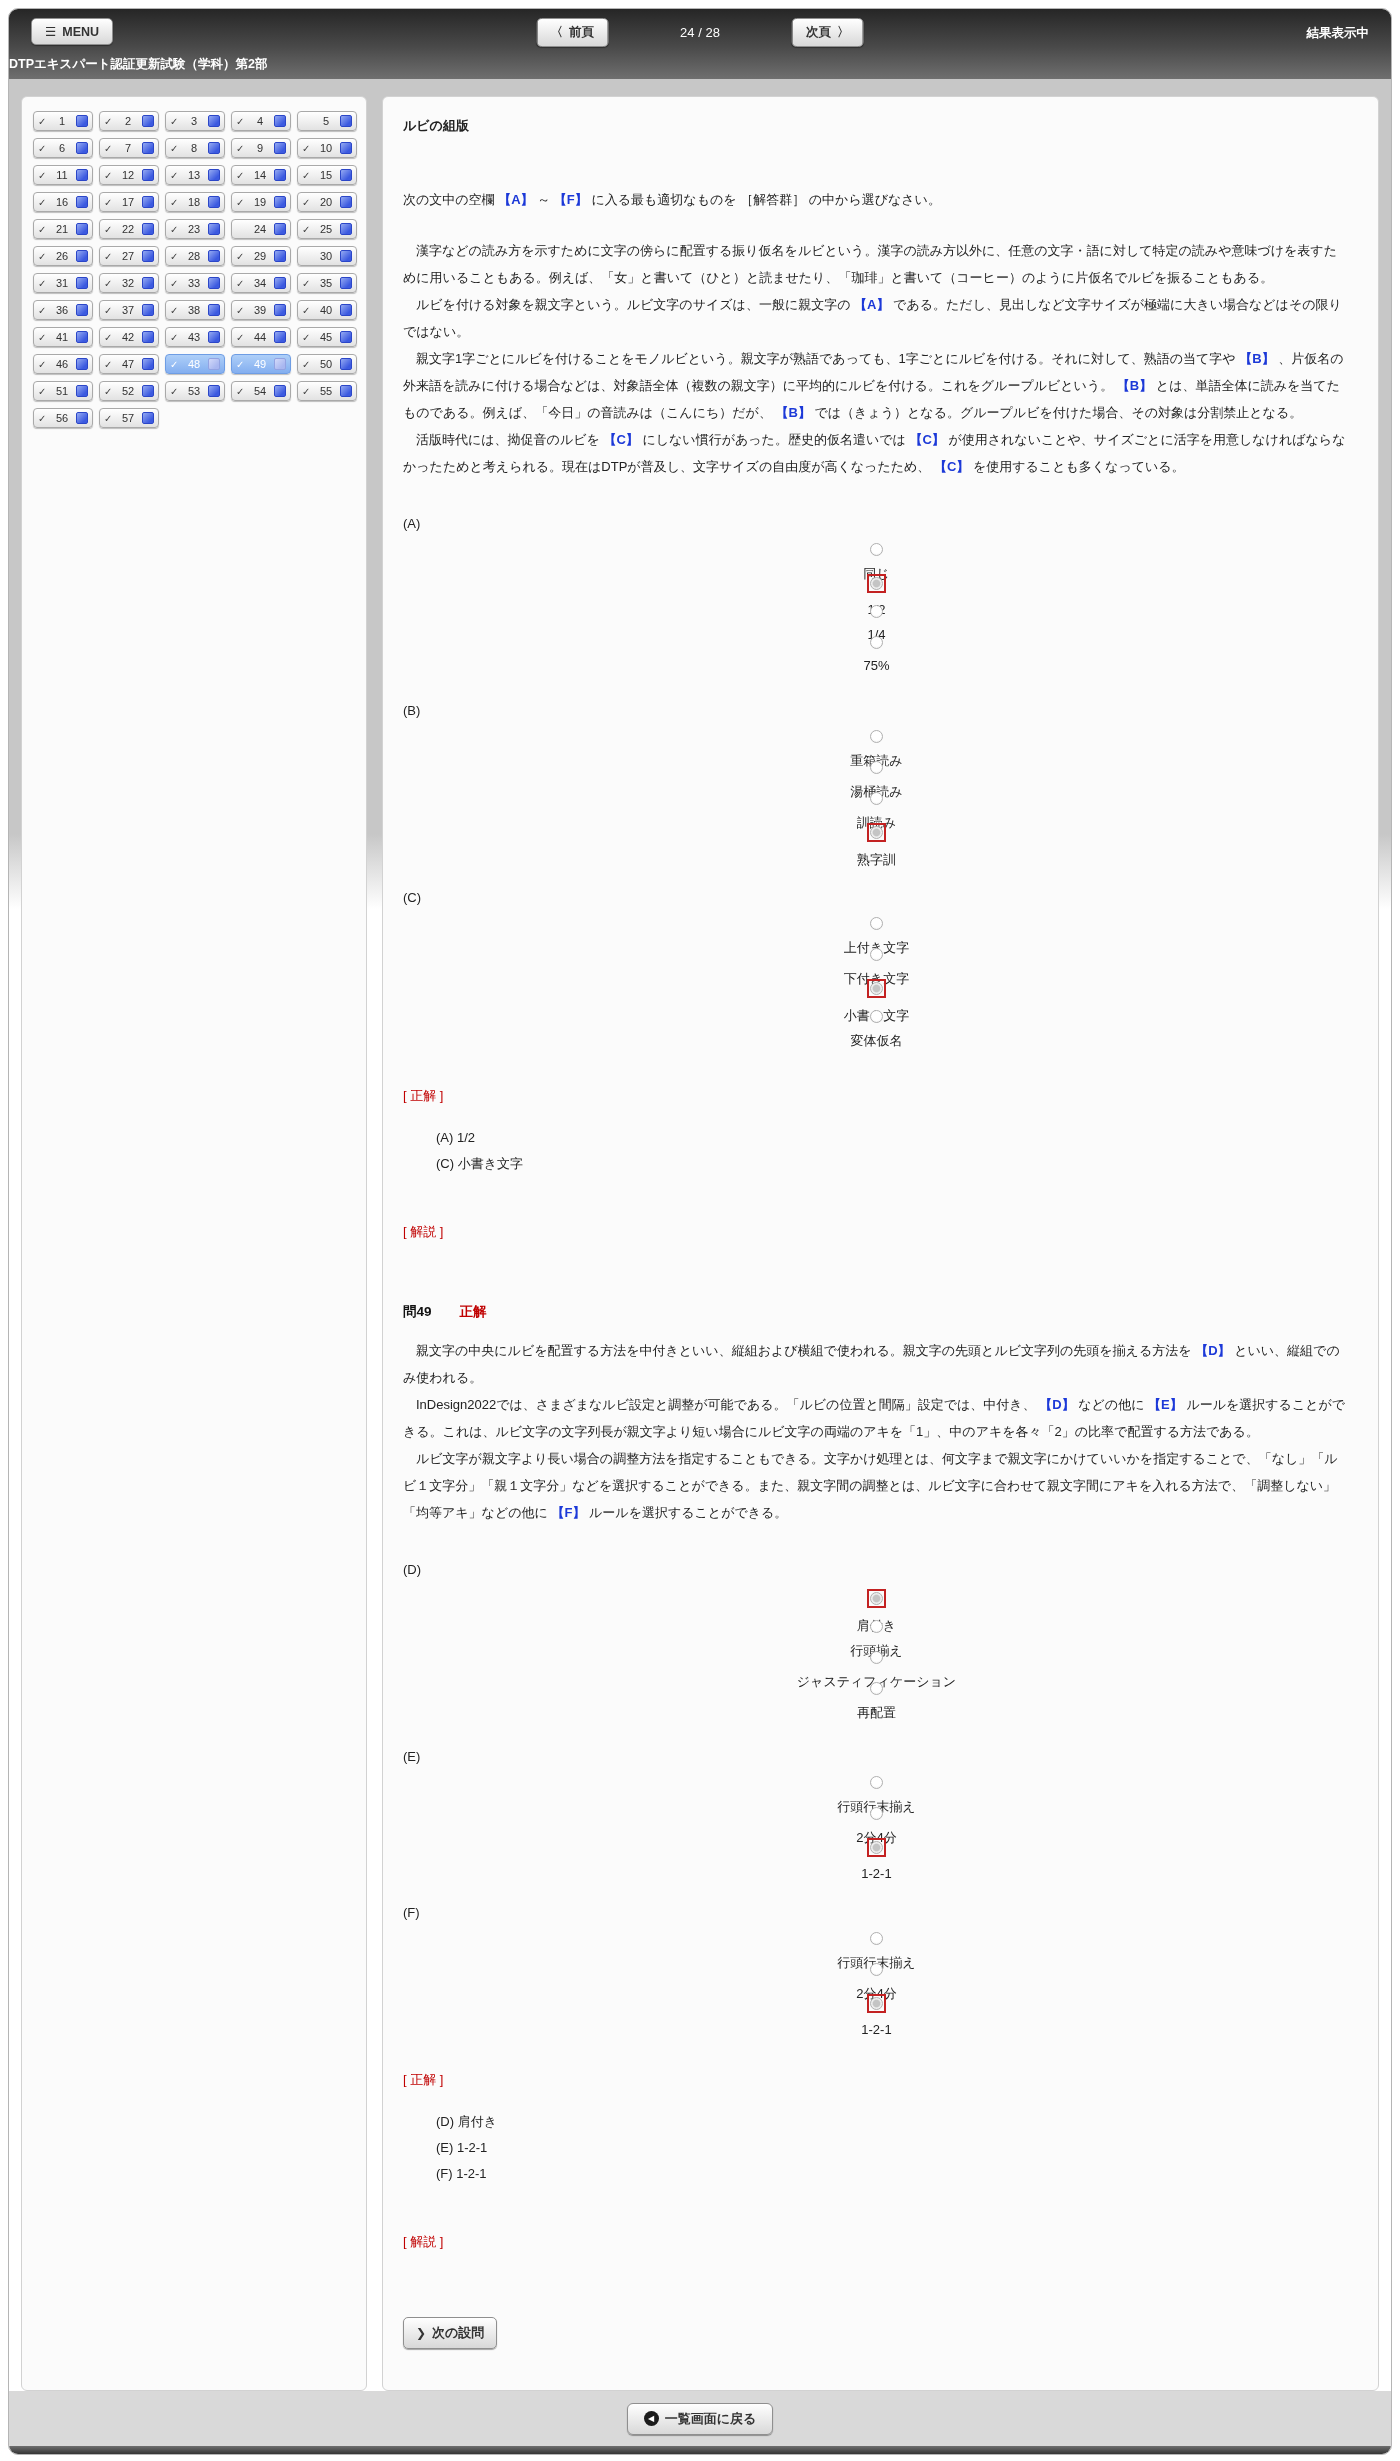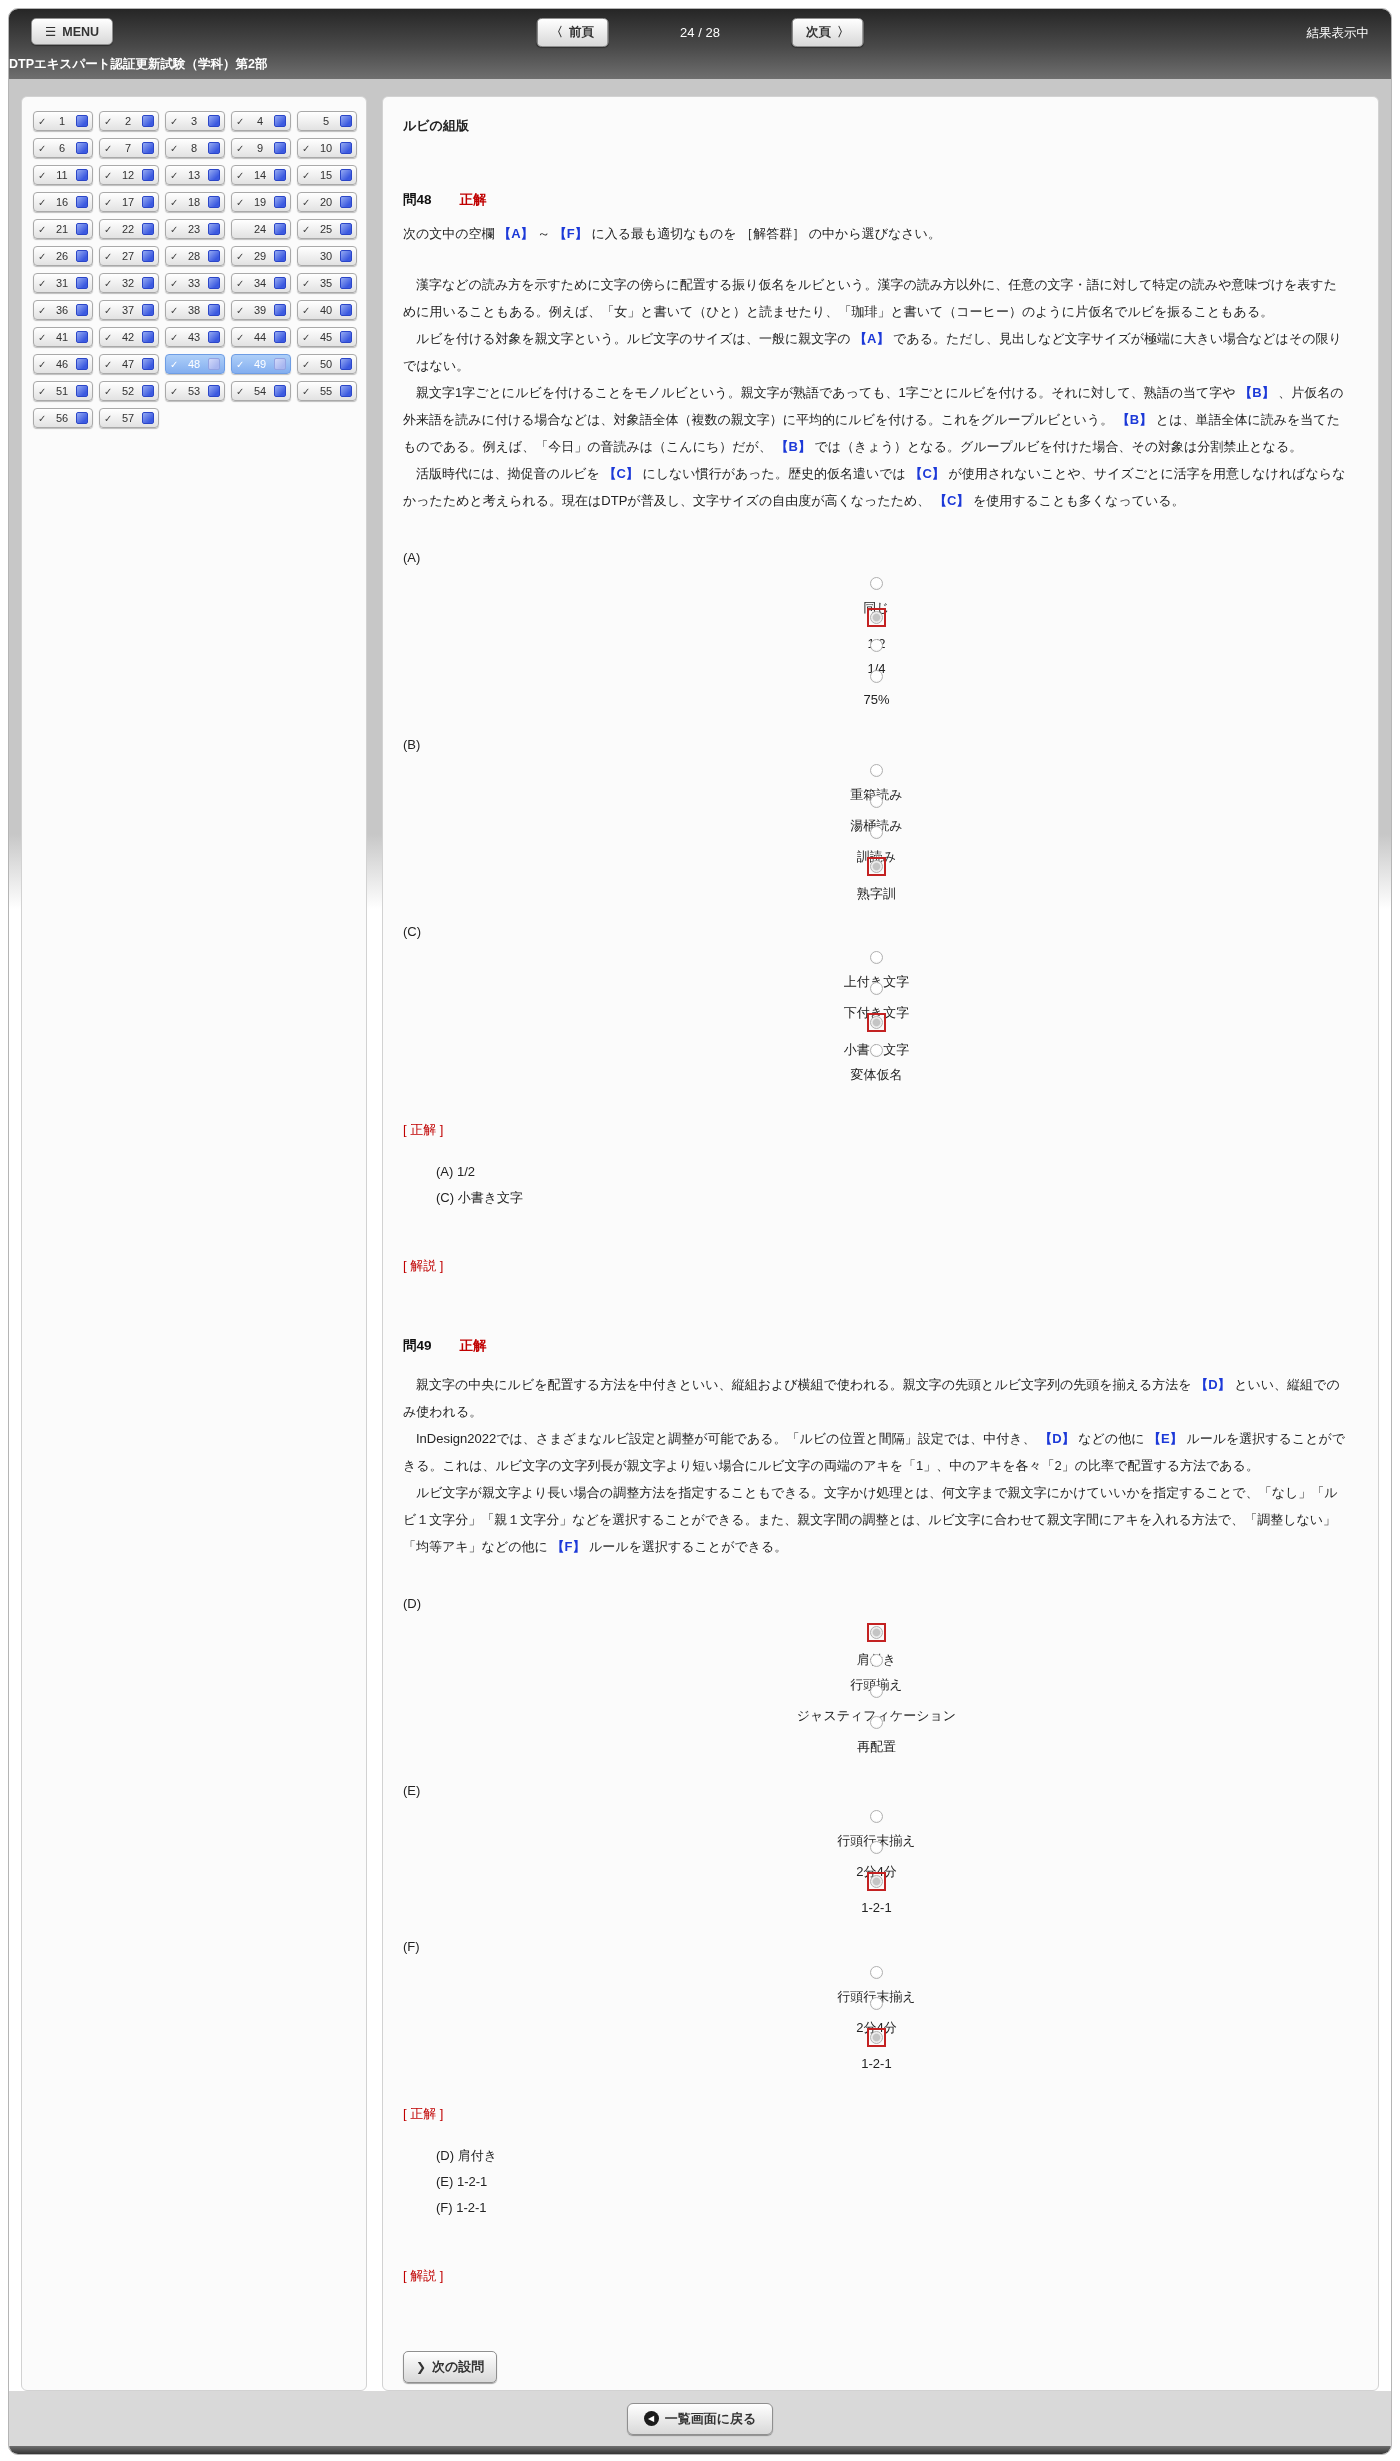--- a/index.html
+++ b/index.html
@@ -8,21 +8,21 @@
   .window { position:absolute; left:8px; top:8px; width:1384px; height:2447px;
     border:1px solid #b5b5b5; border-radius:10px; overflow:hidden; background:#fff; }
 
   
   .topbar { height:70px; background:linear-gradient(180deg,#262626 0%,#4a4a4a 55%,#6f6f6f 100%); }
   .topbar-row { position:relative; height:40px; padding-top:9px; }
   .menu-btn { position:absolute; left:22px; top:9px; }
   .pager { position:absolute; left:50%; top:9px; transform:translateX(-50%);
     display:flex; align-items:center; gap:72px; }
   .page-indicator { color:#fff; font-size:13px; }
-  .status { position:absolute; right:22px; top:16px; color:#fff; font-size:12.5px; font-weight:normal; }
+  .status { position:absolute; right:22px; top:16px; color:#fff; font-size:12.5px; font-weight:bold; }
   .exam-title { text-align:left; color:#fff; font-size:12.5px; font-weight:bold; padding-top:7px; }
 
   .btn { display:inline-flex; align-items:center; gap:6px; border:1px solid #8f8f8f; border-radius:5px;
     background:linear-gradient(#ffffff,#d8d8d8); color:#333; font-weight:bold; font-size:12.5px;
     padding:5px 13px; box-shadow:0 1px 1px rgba(0,0,0,.35); cursor:pointer;
     font-family:"Liberation Sans","DejaVu Sans",sans-serif; }
   .menu-icon,.chev { font-weight:bold; }
 
   
   .content { display:flex; gap:15px; padding:17px 12px 0 12px; height:2312px;
@@ -386,21 +386,20 @@
             <span class="chk">✓</span>
             <span class="num">57</span>
             <span class="sq"></span>
           </button>
         </div>
     </div>
     <div class="main-box">
       <div class="topic">ルビの組版</div>
       <div>
           <section class="question-section">
-            <div class="q-header"><span class="q-num">問48</span><span class="q-result">正解</span></div>
             <div class="q-instruction">次の文中の空欄 <span class="blank">【A】</span> ～ <span class="blank">【F】</span> に入る最も適切なものを ［解答群］ の中から選びなさい。</div>
             <div class="q-paras">
               <p class="q-para">　漢字などの読み方を示すために文字の傍らに配置する振り仮名をルビという。漢字の読み方以外に、任意の文字・語に対して特定の読みや意味づけを表すために用いることもある。例えば、「女」と書いて（ひと）と読ませたり、「珈琲」と書いて（コーヒー）のように片仮名でルビを振ることもある。</p>
               <p class="q-para">　ルビを付ける対象を親文字という。ルビ文字のサイズは、一般に親文字の <span class="blank">【A】</span> である。ただし、見出しなど文字サイズが極端に大きい場合などはその限りではない。</p>
               <p class="q-para">　親文字1字ごとにルビを付けることをモノルビという。親文字が熟語であっても、1字ごとにルビを付ける。それに対して、熟語の当て字や <span class="blank">【B】</span> 、片仮名の外来語を読みに付ける場合などは、対象語全体（複数の親文字）に平均的にルビを付ける。これをグループルビという。 <span class="blank">【B】</span> とは、単語全体に読みを当てたものである。例えば、「今日」の音読みは（こんにち）だが、 <span class="blank">【B】</span> では（きょう）となる。グループルビを付けた場合、その対象は分割禁止となる。</p>
               <p class="q-para">　活版時代には、拗促音のルビを <span class="blank">【C】</span> にしない慣行があった。歴史的仮名遣いでは <span class="blank">【C】</span> が使用されないことや、サイズごとに活字を用意しなければならなかったためと考えられる。現在はDTPが普及し、文字サイズの自由度が高くなったため、 <span class="blank">【C】</span> を使用することも多くなっている。</p>
             </div>
             <div class="group-label">(A)</div>
             <div class="opt">
               <span class="radio"></span>

